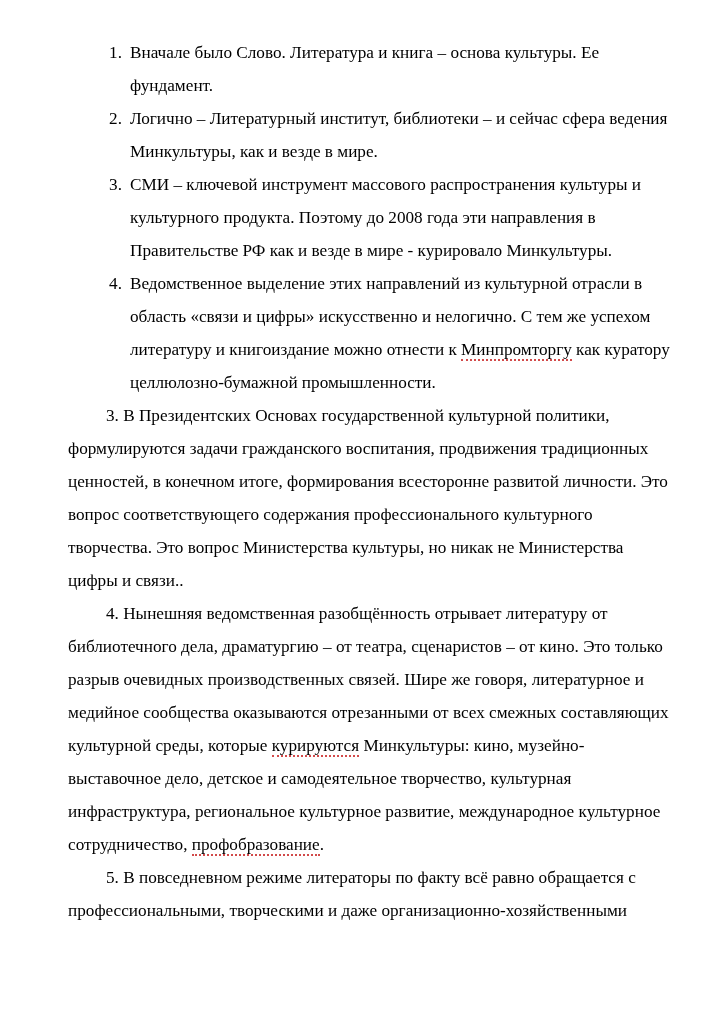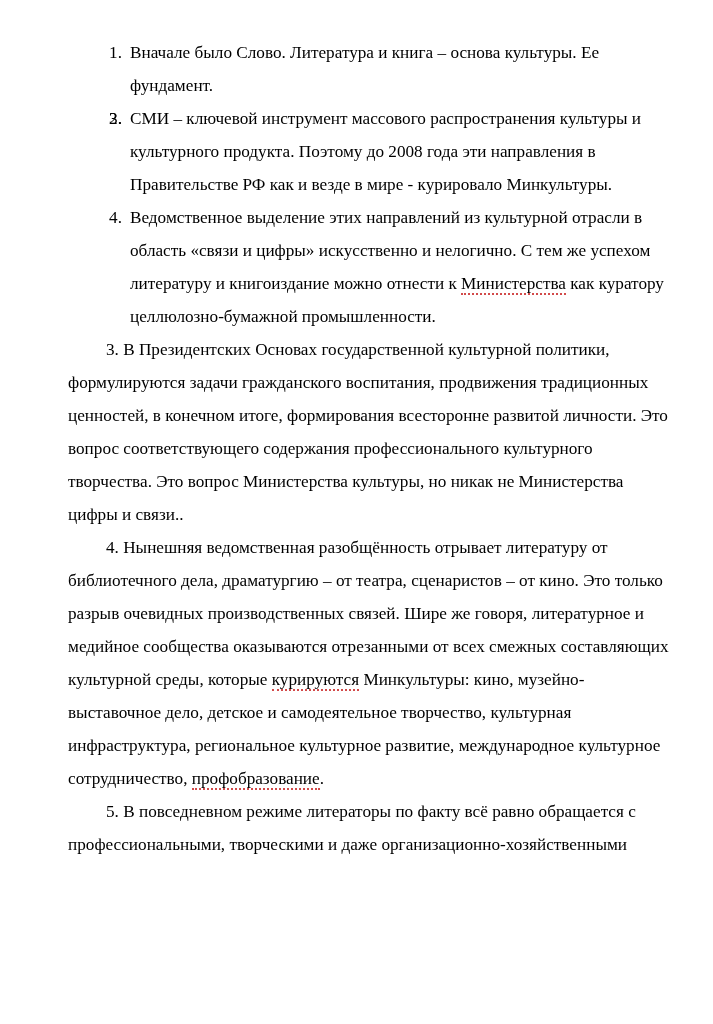--- a/index.html
+++ b/index.html
@@ -63,28 +63,29 @@
   <div class="doc-body">
 
 
     <ol class="numbered">
       <li>
         <span class="num">1.</span>
         <span>Вначале было Слово. Литература  и книга – основа культуры. Ее фундамент.</span>
       </li>
       <li>
         <span class="num">2.</span>
+        <span>Логично – Литературный институт, библиотеки – и сейчас сфера ведения Минкультуры, как и везде в мире.</span>
       </li>
       <li>
         <span class="num">3.</span>
         <span>СМИ  – ключевой инструмент массового распространения культуры и культурного продукта. Поэтому до 2008 года эти направления в Правительстве РФ как и везде в мире -  курировало Минкультуры.</span>
       </li>
       <li>
         <span class="num">4.</span>
-        <span>Ведомственное выделение этих направлений из культурной отрасли в область «связи и цифры» искусственно и нелогично. С тем же успехом литературу и книгоиздание можно отнести к </span><span class="spell-error">Министерства</span><span> как куратору целлюлозно-бумажной промышленности.</span>
+        <span>Ведомственное выделение этих направлений из культурной отрасли в область «связи и цифры» искусственно и нелогично. С тем же успехом литературу и книгоиздание можно отнести к </span><span class="spell-error">Минпромторгу</span><span> как куратору целлюлозно-бумажной промышленности.</span>
       </li>
     </ol>
 
     <p class="para blk">3. В Президентских Основах государственной культурной политики, формулируются задачи гражданского воспитания, продвижения традиционных ценностей, в конечном итоге, формирования всесторонне развитой личности. Это вопрос соответствующего содержания профессионального культурного творчества. Это вопрос  Министерства культуры, но никак не  Министерства цифры и связи..</p>
 
     <p class="para blk"><span>4. Нынешняя ведомственная разобщённость отрывает литературу от библиотечного дела, драматургию – от театра, сценаристов – от кино. Это только разрыв очевидных производственных связей. Шире же говоря, литературное и медийное сообщества оказываются отрезанными от всех смежных составляющих культурной среды, которые </span><span class="spell-error">курируются</span><span> Минкультуры: кино, музейно-выставочное дело, детское и самодеятельное творчество, культурная инфраструктура, региональное культурное развитие, международное культурное сотрудничество, </span><span class="spell-error">профобразование</span><span>.</span></p>
 
     <p class="para blk">5. В повседневном режиме литераторы по факту всё равно обращается с профессиональными, творческими и даже организационно-хозяйственными</p>
 
   </div>

